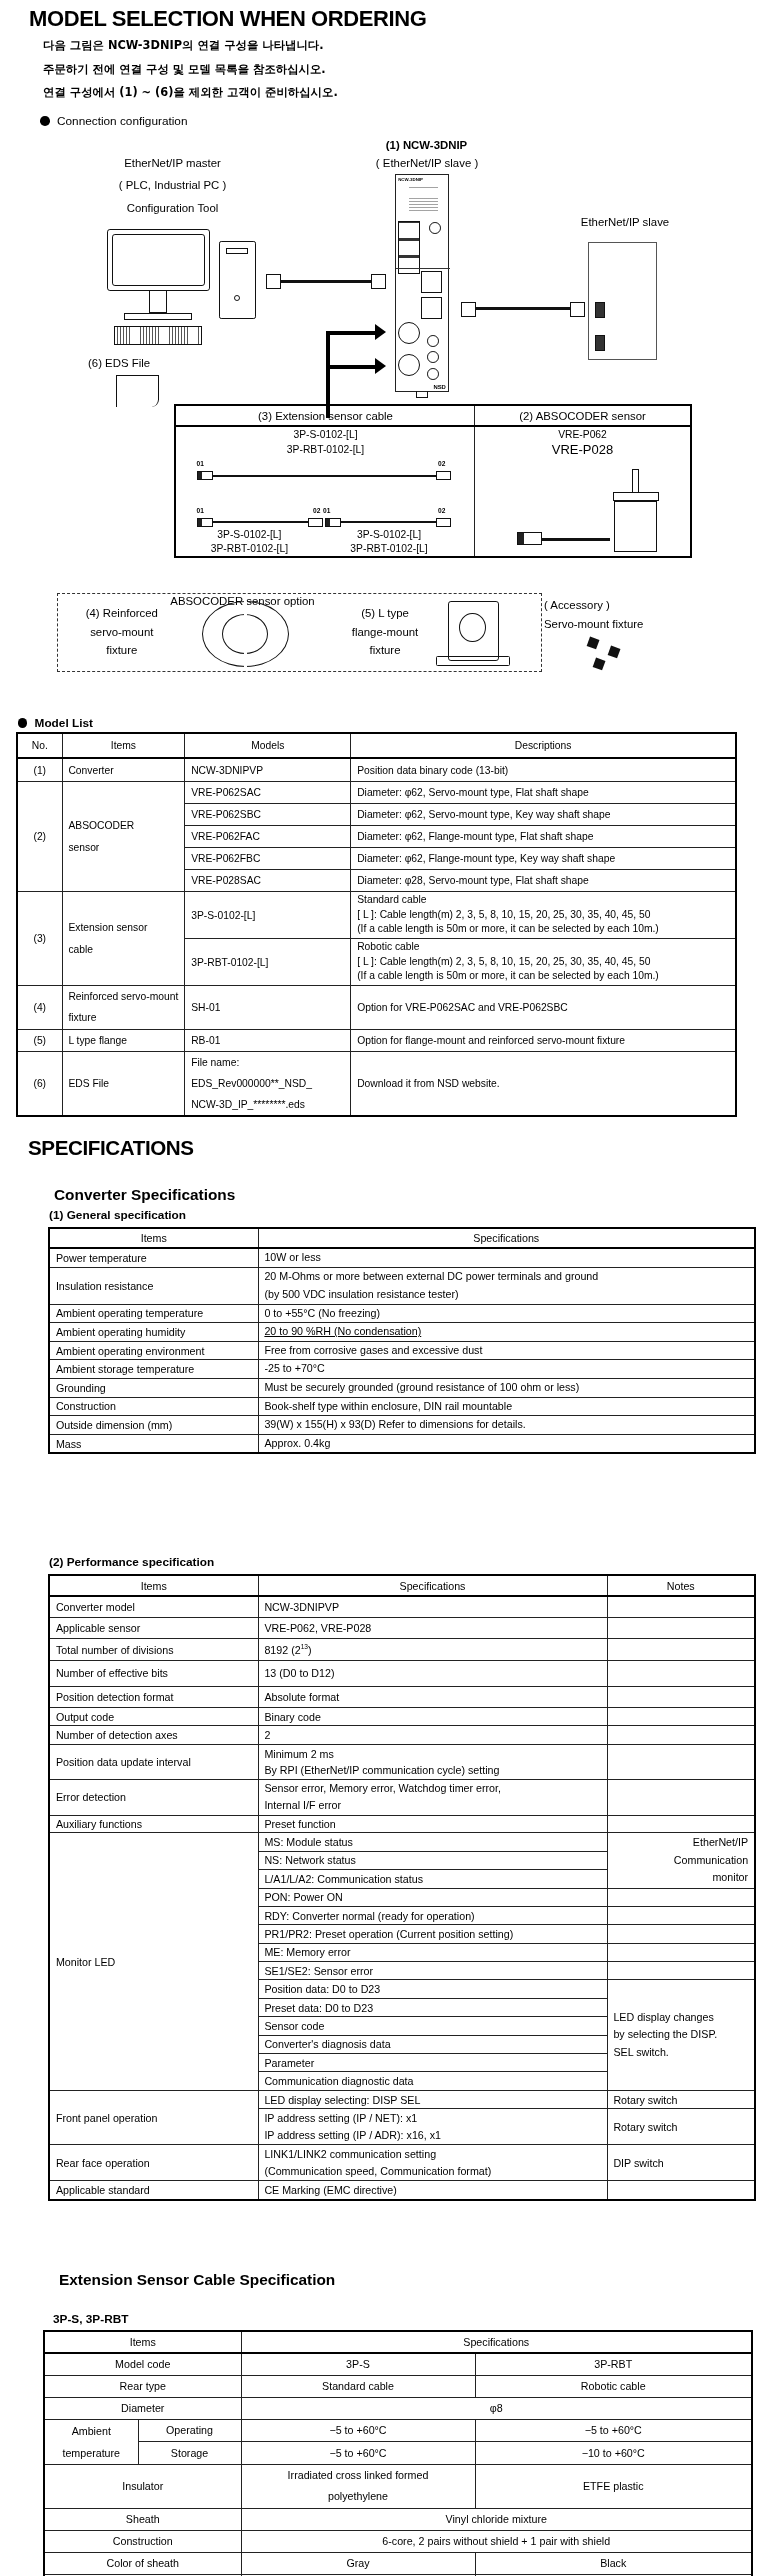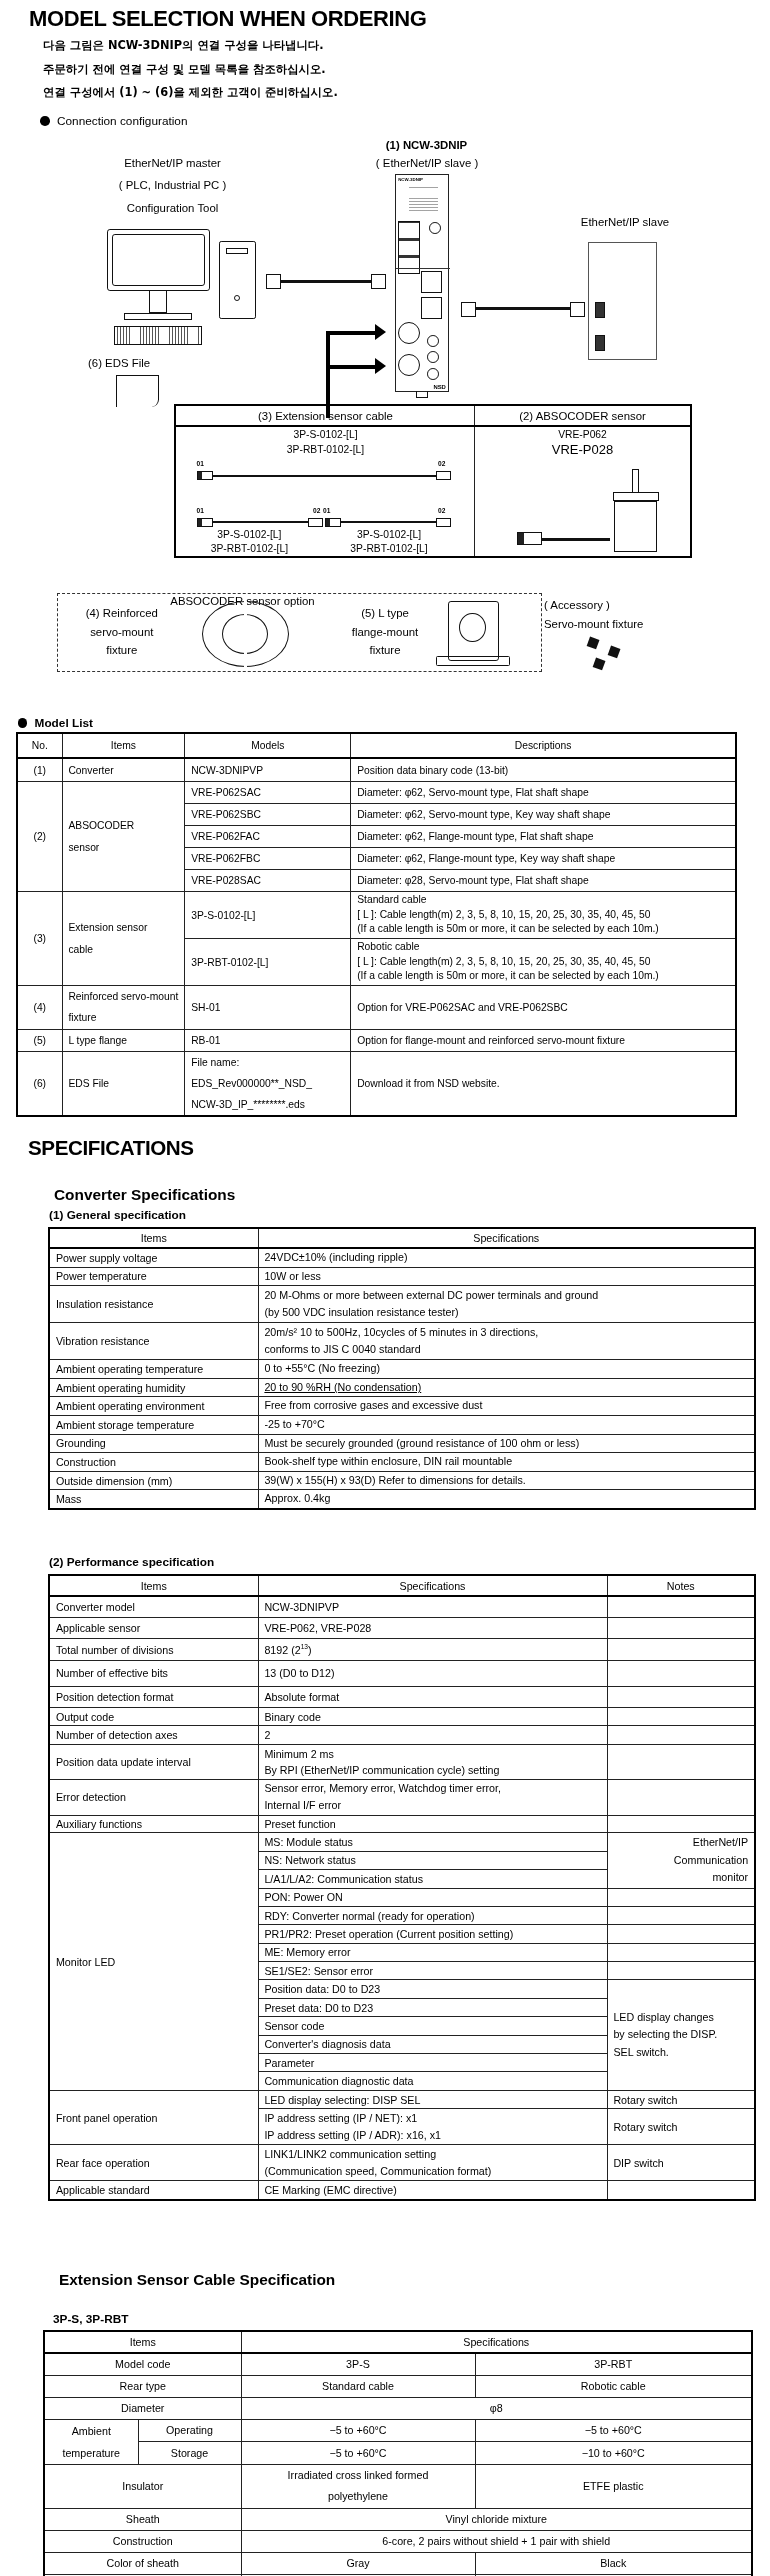--- a/index.html
+++ b/index.html
@@ -271,43 +271,30 @@
       <col>
     </colgroup>
   <tbody>
       <tr class="head" style="height:20px;">
     <th>Items</th>
     <th>Specifications</th>
   </tr>
   </tbody>
     <tbody id="general-body">
       <tr style="height: 18.4px;">
-        <td>Power supply voltage</td>
-        <td style="line-height: 17.6px;">
-          <div>24VDC±10% (including ripple)</div>
-        </td>
-      </tr>
-      <tr style="height: 18.4px;">
         <td>Power temperature</td>
         <td style="line-height: 17.6px;">
           <div>10W or less</div>
         </td>
       </tr>
       <tr style="height: 37px;">
         <td>Insulation resistance</td>
         <td style="line-height: 17.6px;">
           <div>20 M-Ohms or more between external DC power terminals and ground</div>
           <div>(by 500 VDC insulation resistance tester)</div>
-        </td>
-      </tr>
-      <tr style="height: 37px;">
-        <td>Vibration resistance</td>
-        <td style="line-height: 17.6px;">
-          <div>20m/s² 10 to 500Hz, 10cycles of 5 minutes in 3 directions,</div>
-          <div>conforms to JIS C 0040 standard</div>
         </td>
       </tr>
       <tr style="height: 18.4px;">
         <td>Ambient operating temperature</td>
         <td style="line-height: 17.6px;">
           <div>0 to +55°C (No freezing)</div>
         </td>
       </tr>
       <tr style="height: 18.4px;">
         <td>Ambient operating humidity</td>

